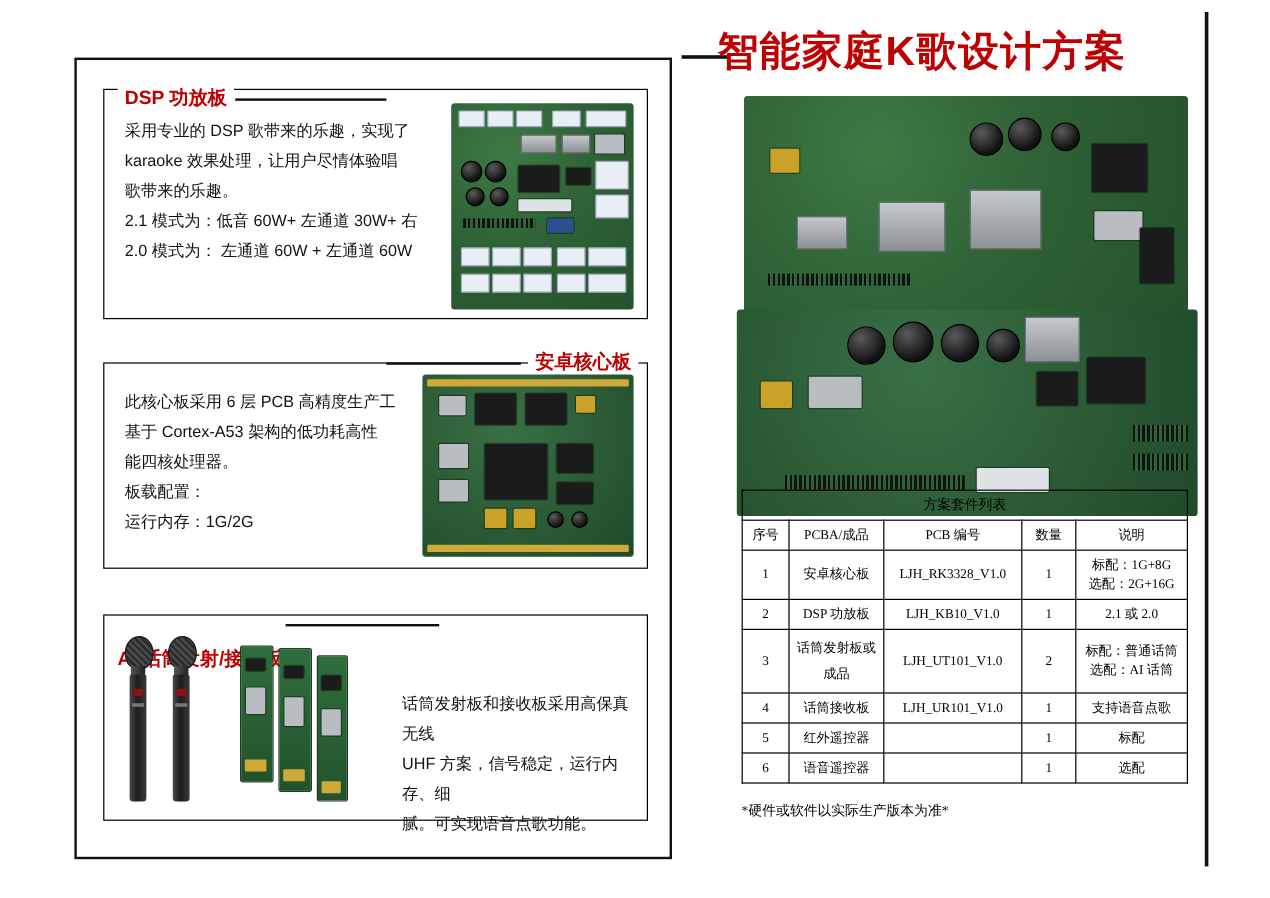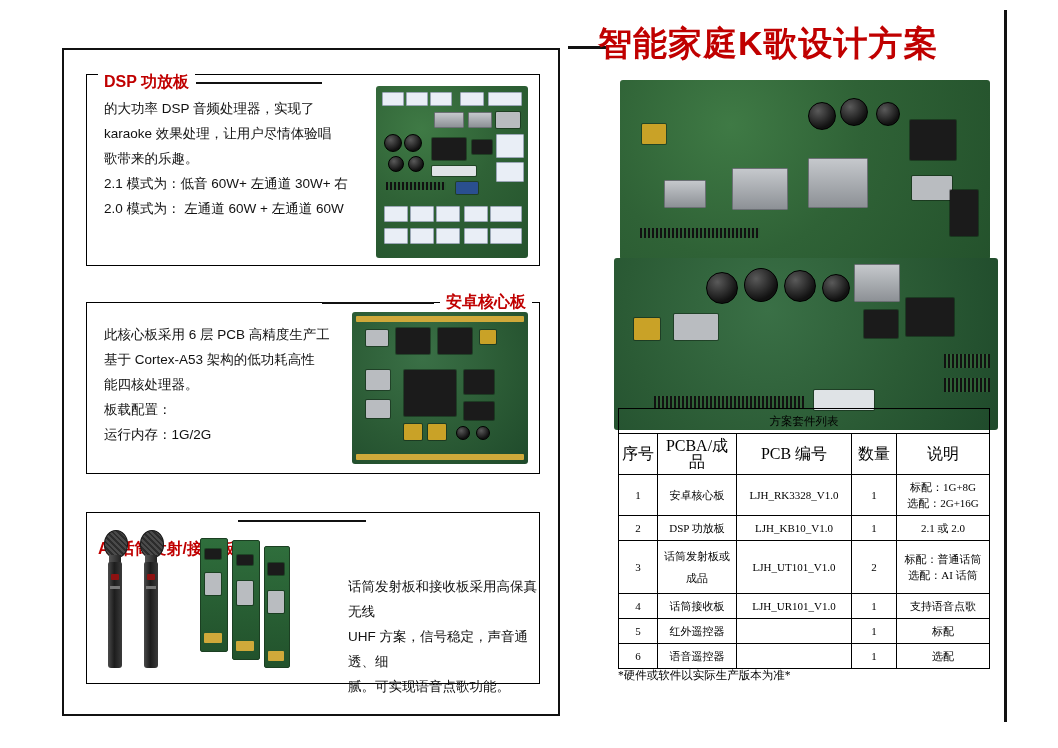--- a/index.html
+++ b/index.html
@@ -100,21 +100,21 @@
 
   
   .body-text {
     position: absolute;
     font-size: 13.5px;
     line-height: 25px;
     color: #111;
   }
   .txt-dsp  { left: 104px; top: 96px;  width: 268px; }
   .txt-core { left: 104px; top: 322px; width: 232px; }
-  .txt-mic  { left: 348px; top: 574px; width: 196px; }
+  .txt-mic  { left: 335px; top: 574px; width: 196px; }
 
   .body-text p { margin: 0; }
 
   
   .board {
     position: absolute;
     border-radius: 3px;
     overflow: hidden;
   }
   .pcb-green {
@@ -250,21 +250,21 @@
     text-align: center;
     vertical-align: middle;
     padding: 4px 2px;
     line-height: 16px;
     font-weight: normal;
   }
   table.bom tr.caption-row td {
     padding: 4px 0;
     font-size: 11.5px;
   }
-  table.bom tr.head-row td { font-size: 16px; }
+  table.bom tr.head-row td { font-size: 11px; }
   .two-line { line-height: 15px; }
   .note {
     position: absolute;
     left: 618px;
     top: 668px;
     font-family: "Liberation Serif", serif;
     font-size: 11.5px;
     color: #000;
   }
 </style>
@@ -277,21 +277,21 @@
   <div class="title">智能家庭K歌设计方案</div>
 
   <div class="frame-left"></div>
   <div class="frame-right"></div>
 
   <div class="sec sec-dsp"></div>
   <div class="head-rule rule-dsp"></div>
   <div class="sec-head head-dsp">DSP 功放板</div>
 
   <div class="body-text txt-dsp">
-    <p>的大功率 DSP 音频处理器，实现了</p>
+    <p>采用专业的 DSP 歌带来的乐趣，实现了</p>
     <p>karaoke 效果处理，让用户尽情体验唱</p>
     <p>歌带来的乐趣。</p>
     <p>2.1 模式为：低音 60W+ 左通道 30W+ 右</p>
     <p>2.0 模式为： 左通道 60W + 左通道 60W</p>
   </div>
 
   <div class="board pcb-green dsp-board">
     <div class="label-box" style="left:6px;  top:6px;  width:20px; height:12px;"></div>
     <div class="label-box" style="left:30px; top:6px;  width:20px; height:12px;"></div>
     <div class="label-box" style="left:54px; top:6px;  width:20px; height:12px;"></div>
@@ -359,21 +359,21 @@
     <div class="cap" style="left:104px;top:114px; width:12px; height:12px;"></div>
     <div class="cap" style="left:124px;top:114px; width:12px; height:12px;"></div>
   </div>
 
   <div class="sec sec-mic"></div>
   <div class="head-rule rule-mic"></div>
   <div class="sec-head head-mic">AI 话筒发射/接收板</div>
 
   <div class="body-text txt-mic">
     <p>话筒发射板和接收板采用高保真无线</p>
-    <p>UHF 方案，信号稳定，声音通透、细</p>
+    <p>UHF 方案，信号稳定，运行内存、细</p>
     <p>腻。可实现语音点歌功能。</p>
   </div>
 
   <div class="mic-wrap">
     <div class="mic" style="left:8px;">
       <div class="head"></div>
       <div class="neck"></div>
       <div class="body"></div>
       <div class="led"></div>
       <div class="knob"></div>

